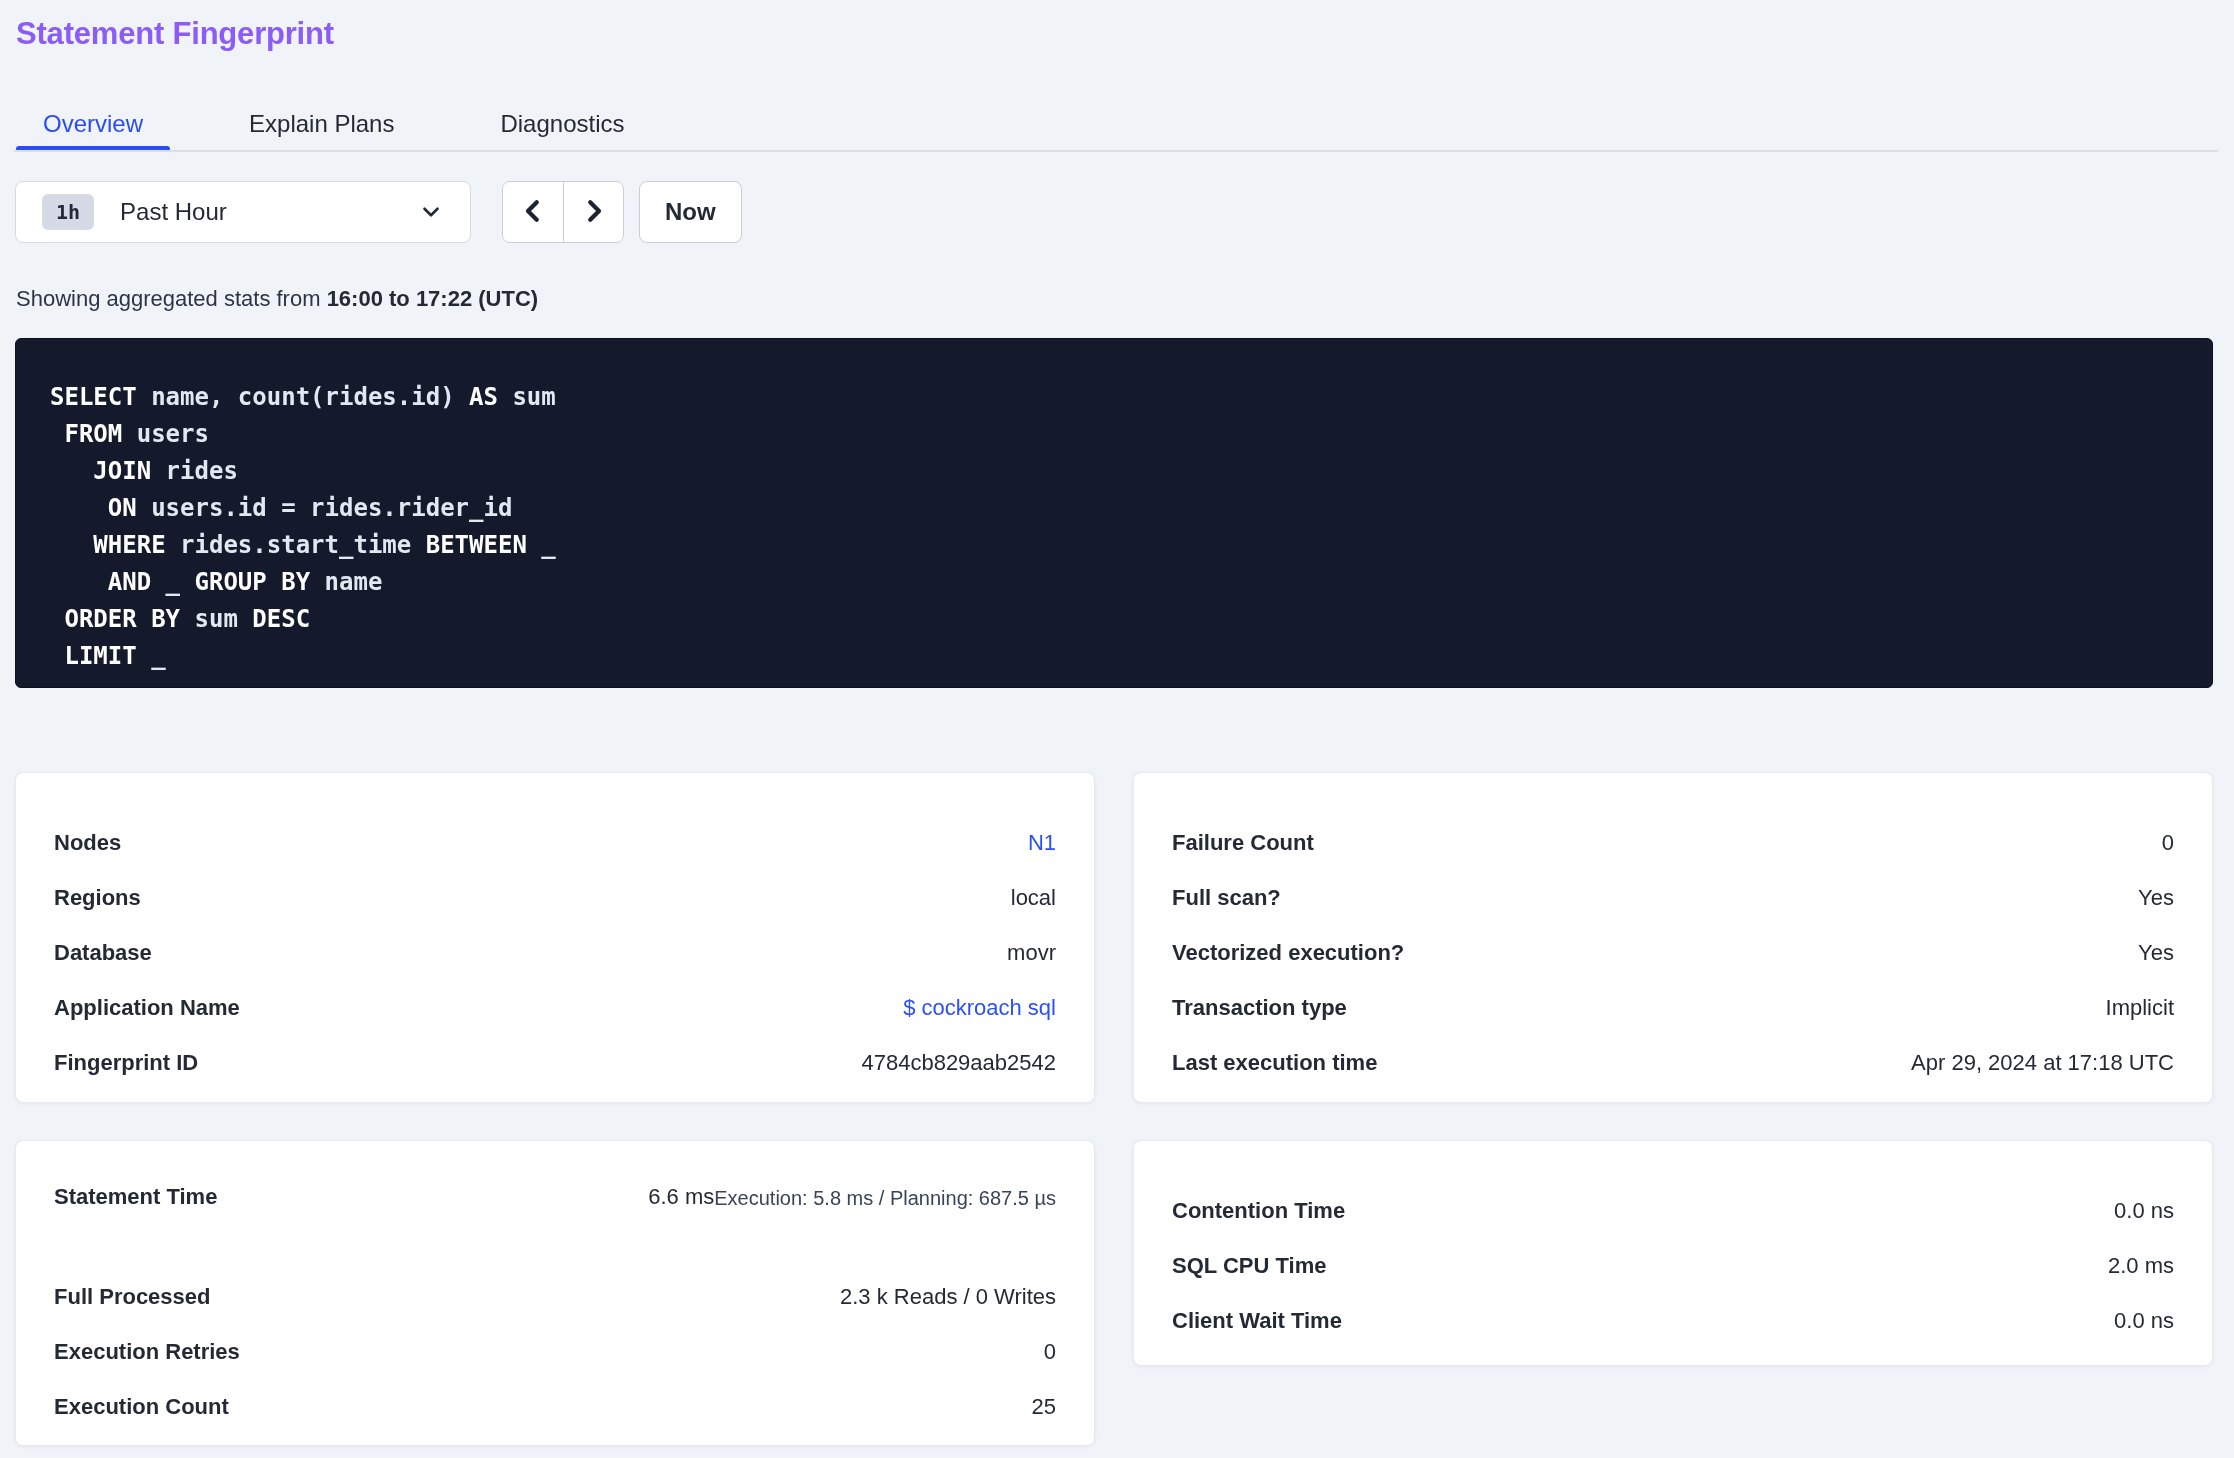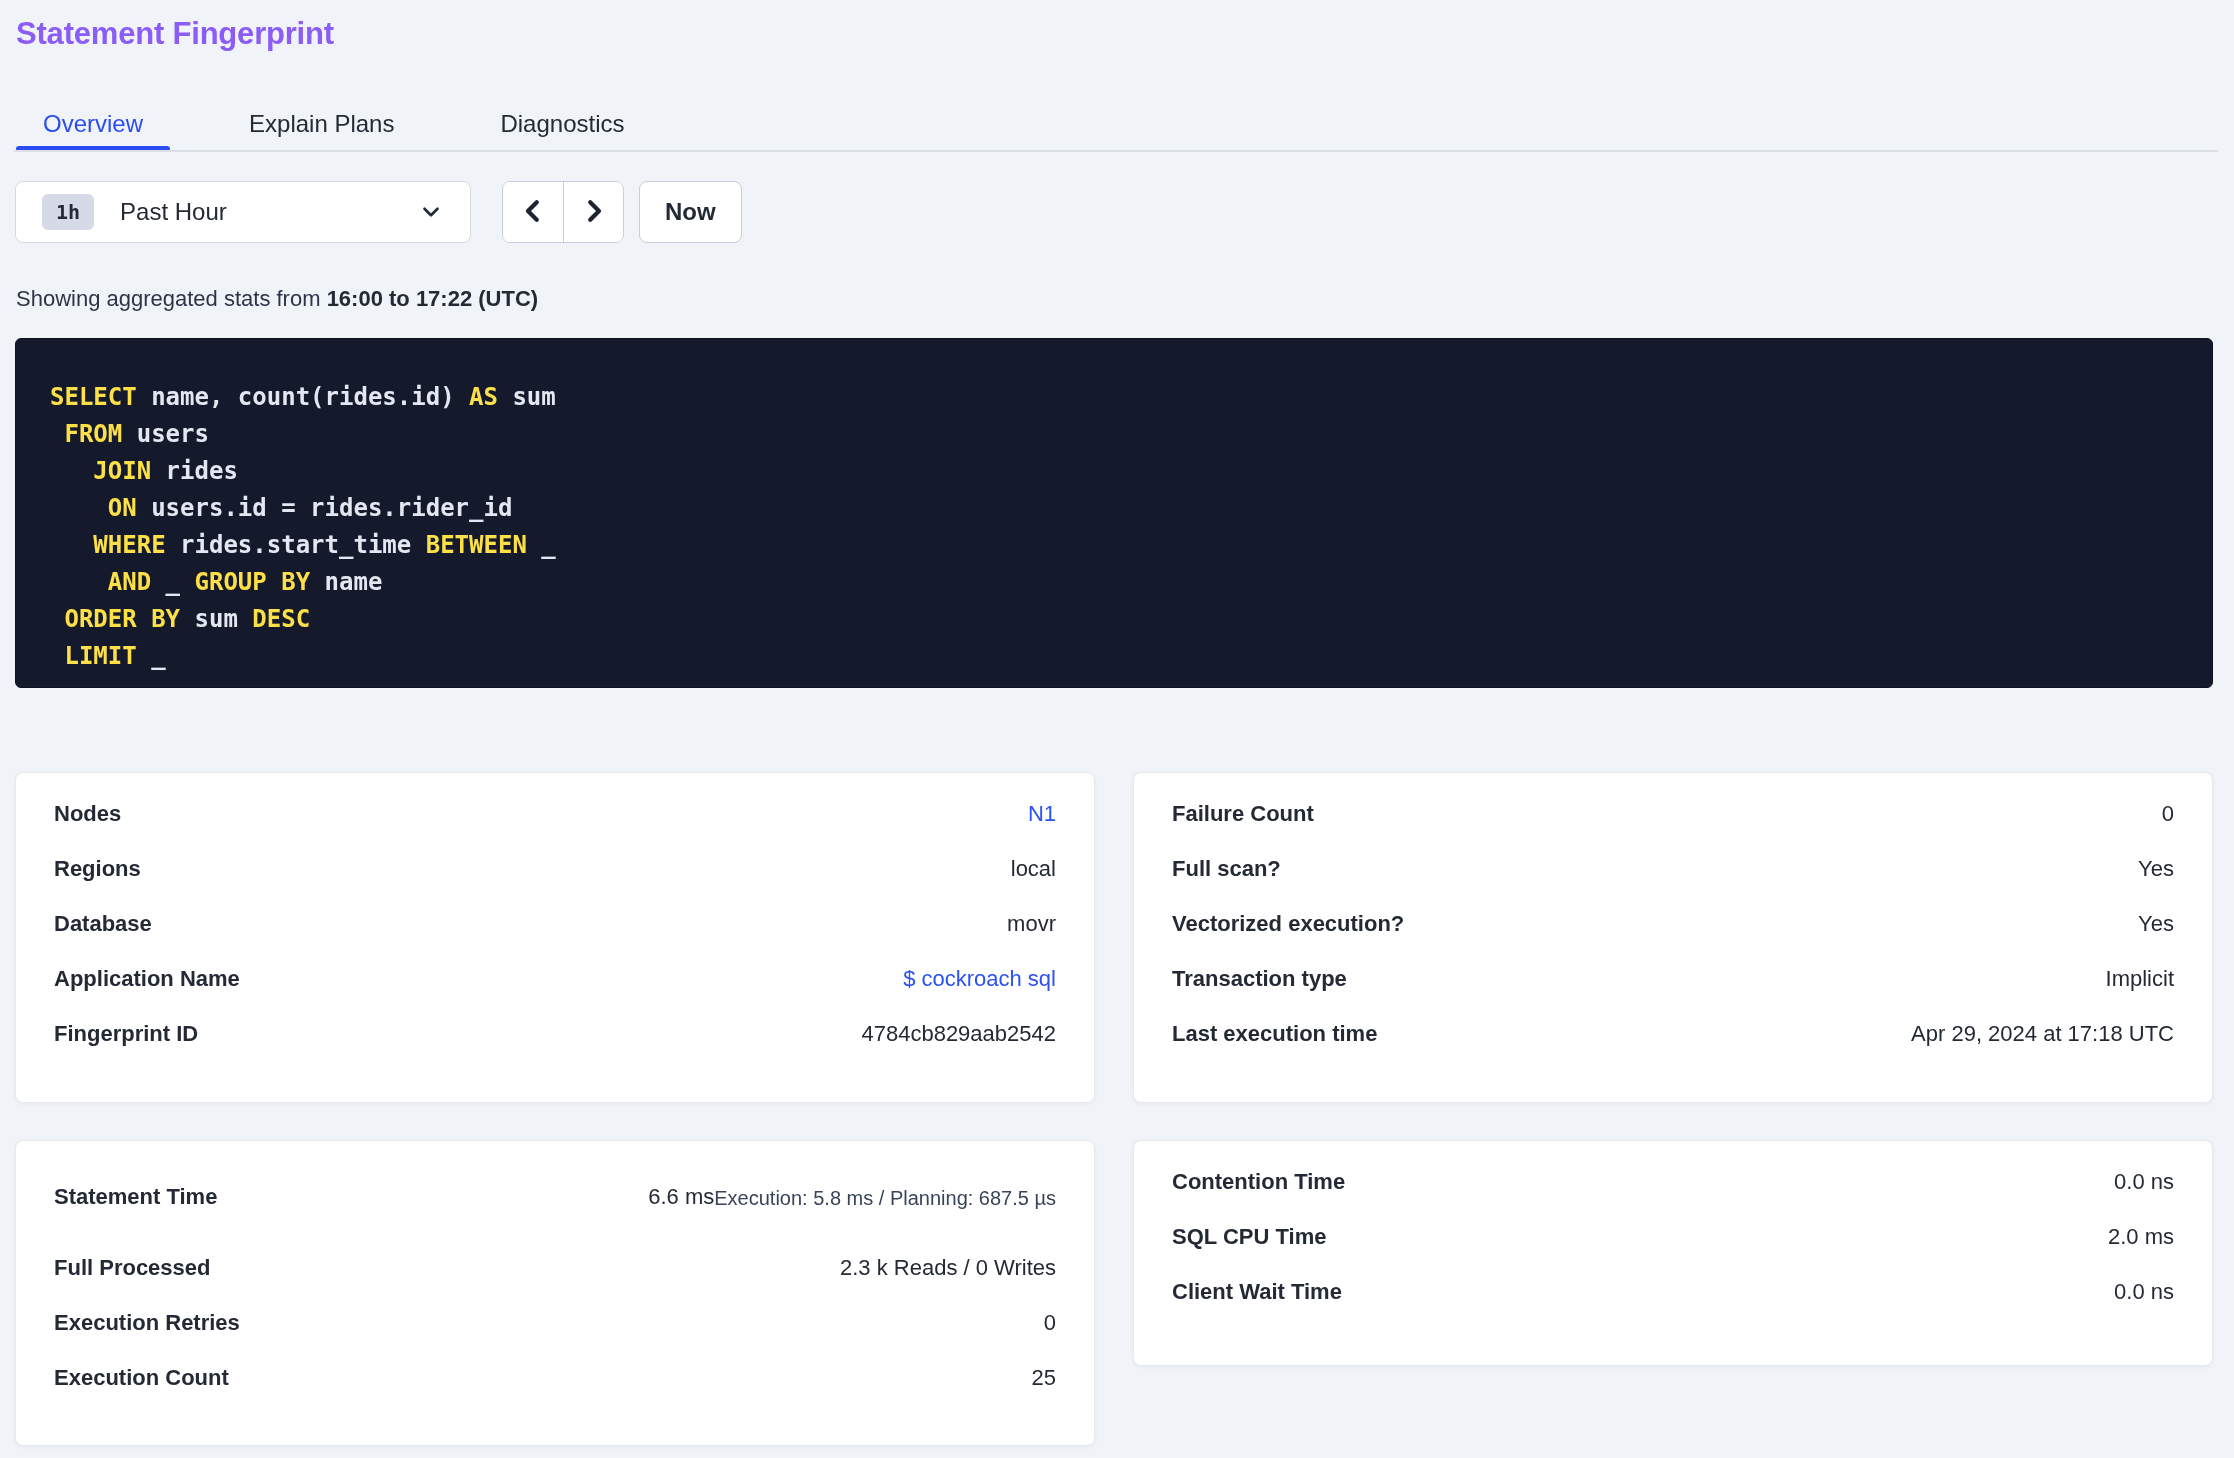--- a/index.html
+++ b/index.html
@@ -74,34 +74,34 @@
   .stats-line b { font-weight:700; color:#242a35; }
   
   .sql-box {
     position:absolute; left:15px; top:338px; width:2198px; height:350px;
     background:#141a2b; border-radius:6px; border:1px solid #0d1220;
     padding:40px 20px 0 34px;
     font-family:"DejaVu Sans Mono", monospace;
     font-size:24px; font-weight:700; line-height:37px;
     color:#e3e7f2; white-space:pre; overflow:hidden;
   }
-  .kw { color:#fde047; }
+  .kw { color:#ffffff; }
   
   .card {
     position:absolute; background:#ffffff;
     border:1px solid #e6eaf0; border-radius:8px;
     box-shadow:0 1px 4px rgba(36,42,53,0.05);
     padding:28px 38px;
   }
   .card-overview-left  { left:15px;   top:772px;  width:1080px; height:331px; }
   .card-overview-right { left:1133px; top:772px;  width:1080px; height:331px; }
   .card-stats-left     { left:15px;   top:1140px; width:1080px; height:306px; }
   .card-stats-right    { left:1133px; top:1140px; width:1080px; height:226px; }
   .row {
-    height:55px; display:flex; align-items:flex-start;
+    height:55px; display:flex; align-items:flex-end;
     justify-content:space-between;
   }
   .row .label { font-size:22px; font-weight:700; color:#242a35; }
   .row .value { font-size:22px; font-weight:400; color:#242a35; text-align:right; }
   .row .value.link { color:#2b50f5; cursor:pointer; }
   .row-tall { height:86px; align-items:flex-start; }
   .row-tall .label { line-height:30px; margin-top:13px; }
   .value-stack { display:flex; flex-direction:row; align-items:flex-end; }
   .value-stack .value { line-height:30px; margin-top:13px; }
   .value-stack .sub { font-size:20px; color:#39445a; line-height:28px; margin-top:4px; }

